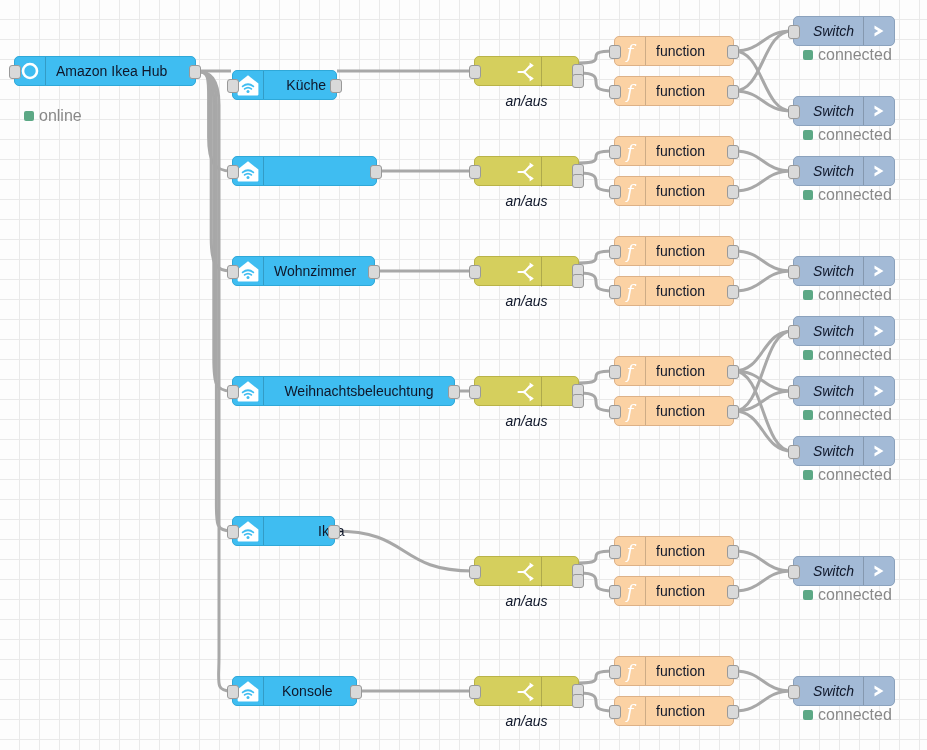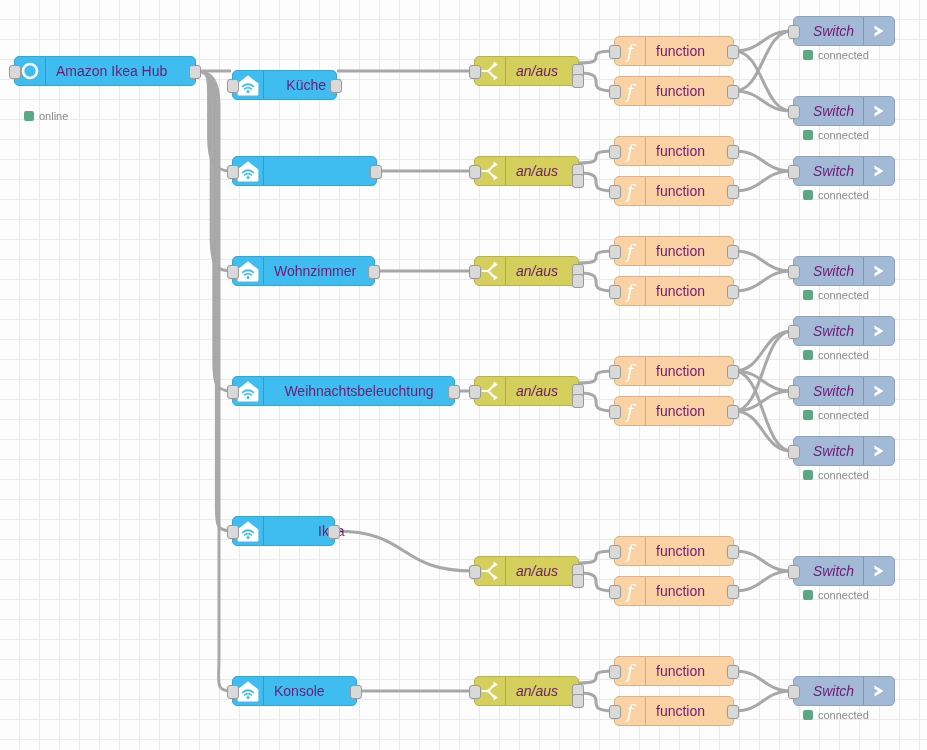--- a/index.html
+++ b/index.html
@@ -29,45 +29,45 @@
   .node .icon-box{
     width:30px;height:100%;
     border-right:1px solid rgba(0,0,0,0.18);
     border-radius:4px 0 0 4px;
     display:flex;align-items:center;justify-content:center;
     flex:0 0 30px;
   }
   .node .label{
     flex:1 1 auto;
     padding:0 10px;
-    font-size:14px;color:#701a75;
+    font-size:14px;color:#0f172a;
     white-space:nowrap;
     line-height:28px;
   }
   .node.alexa{background:#3fbdf1;border-color:#2fa8d8;}
   .node.echohub{background:#3fbdf1;border-color:#2fa8d8;}
-  .node.switchnode{background:#d5cf5d;border-color:#b9b348;}
+  .node.switchnode{background:#d5cf5d;border-color:#b9b348;flex-direction:column;}
   .node.switchnode .label{font-style:italic;}
   .node.fnnode{background:#fbd2a4;border-color:#ddb187;}
   .node.outswitch{background:#a3bad6;border-color:#8ba2bd;}
   .node.outswitch .label{font-style:italic;text-align:center;padding-right:0;}
   .node.outswitch .icon-box.right{
     border-right:none;border-left:1px solid rgba(0,0,0,0.18);
     border-radius:0 4px 4px 0;
   }
   .port{
     position:absolute;width:10px;height:12px;
     background:#d9d9d9;border:1px solid #999;border-radius:3px;
     top:50%;margin-top:-6px;
   }
   .port.in{left:-6px;}
   .port.out{right:-6px;}
   .status{
     position:absolute;display:flex;align-items:center;
-    font-size:11px;color:#888;white-space:nowrap;text-align:right;
+    font-size:16px;color:#888;white-space:nowrap;text-align:right;
   }
   .status .dot{
     width:10px;height:10px;border-radius:2px;background:#5ca885;
     margin-right:5px;display:inline-block;
   }
   .status .stext{line-height:12px;}
   svg.glyph{display:block;}
 </style>
 </head>
 <body>
@@ -199,21 +199,21 @@
               <path d="M6.6 13.4 Q12 9.1 17.4 13.4"></path>
               <path d="M8.6 15.9 Q12 13.2 15.4 15.9"></path>
             </g>
             <circle cx="12" cy="18.6" r="1.5" fill="#3fbdf1"></circle>
           </svg>
         </div>
         <div class="label">Ikea</div>
         <div class="port in"></div>
         <div class="port out"></div>
       </div>
-      <div class="node alexa" style="left: 232px; top: 676px; width: 125px;">
+      <div class="node alexa" style="left: 232px; top: 676px; width: 125px; gap: 8px;">
         <div class="icon-box">
           <svg class="glyph" width="24" height="24" viewBox="0 0 24 24">
             <path d="M12 2.2 L22.4 10.6 L22.4 21.6 Q22.4 22.4 21.6 22.4 L2.4 22.4 Q1.6 22.4 1.6 21.6 L1.6 10.6 Z" fill="#ffffff"></path>
             <g fill="none" stroke="#3fbdf1" stroke-width="1.7" stroke-linecap="round">
               <path d="M6.6 13.4 Q12 9.1 17.4 13.4"></path>
               <path d="M8.6 15.9 Q12 13.2 15.4 15.9"></path>
             </g>
             <circle cx="12" cy="18.6" r="1.5" fill="#3fbdf1"></circle>
           </svg>
         </div>

